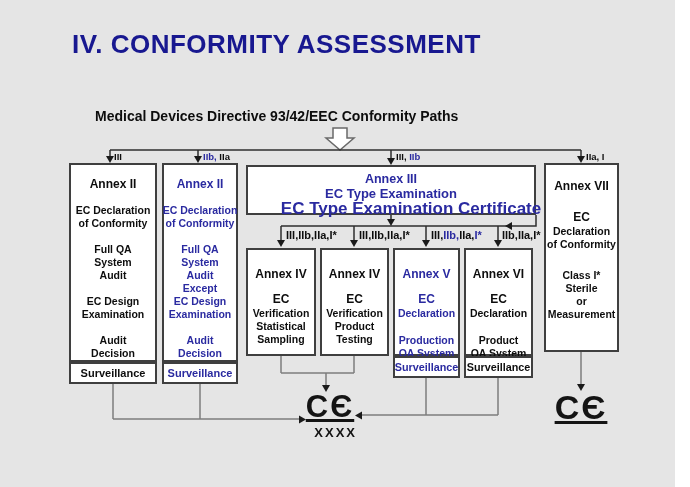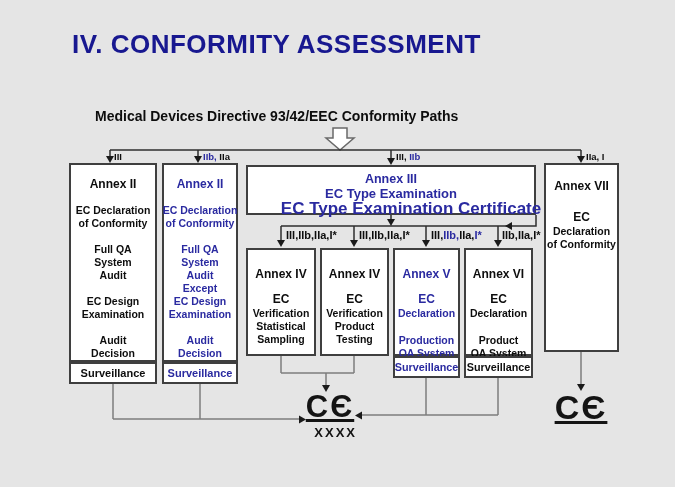--- a/index.html
+++ b/index.html
@@ -191,20 +191,26 @@
       </div>
     </div>
 
   <div class="box a7" style="left:544px;top:163px;width:75px;height:189px">
       <div class="box-title">Annex VII</div>
       <div class="group">
         <div class="line ec">EC</div>
         <div class="line">Declaration</div>
         <div class="line">of Conformity</div>
       </div>
+      <div class="group">
+        <div class="line">Class I*</div>
+        <div class="line">Sterile</div>
+        <div class="line">or</div>
+        <div class="line">Measurement</div>
+      </div>
     </div>
 
   <div class="box mid" style="left:246px;top:248px;width:70px;height:108px">
       <div class="box-title">Annex IV</div>
       <div class="group">
         <div class="line ec">EC</div>
         <div class="line">Verification</div>
         <div class="line">Statistical</div>
         <div class="line">Sampling</div>
       </div>

